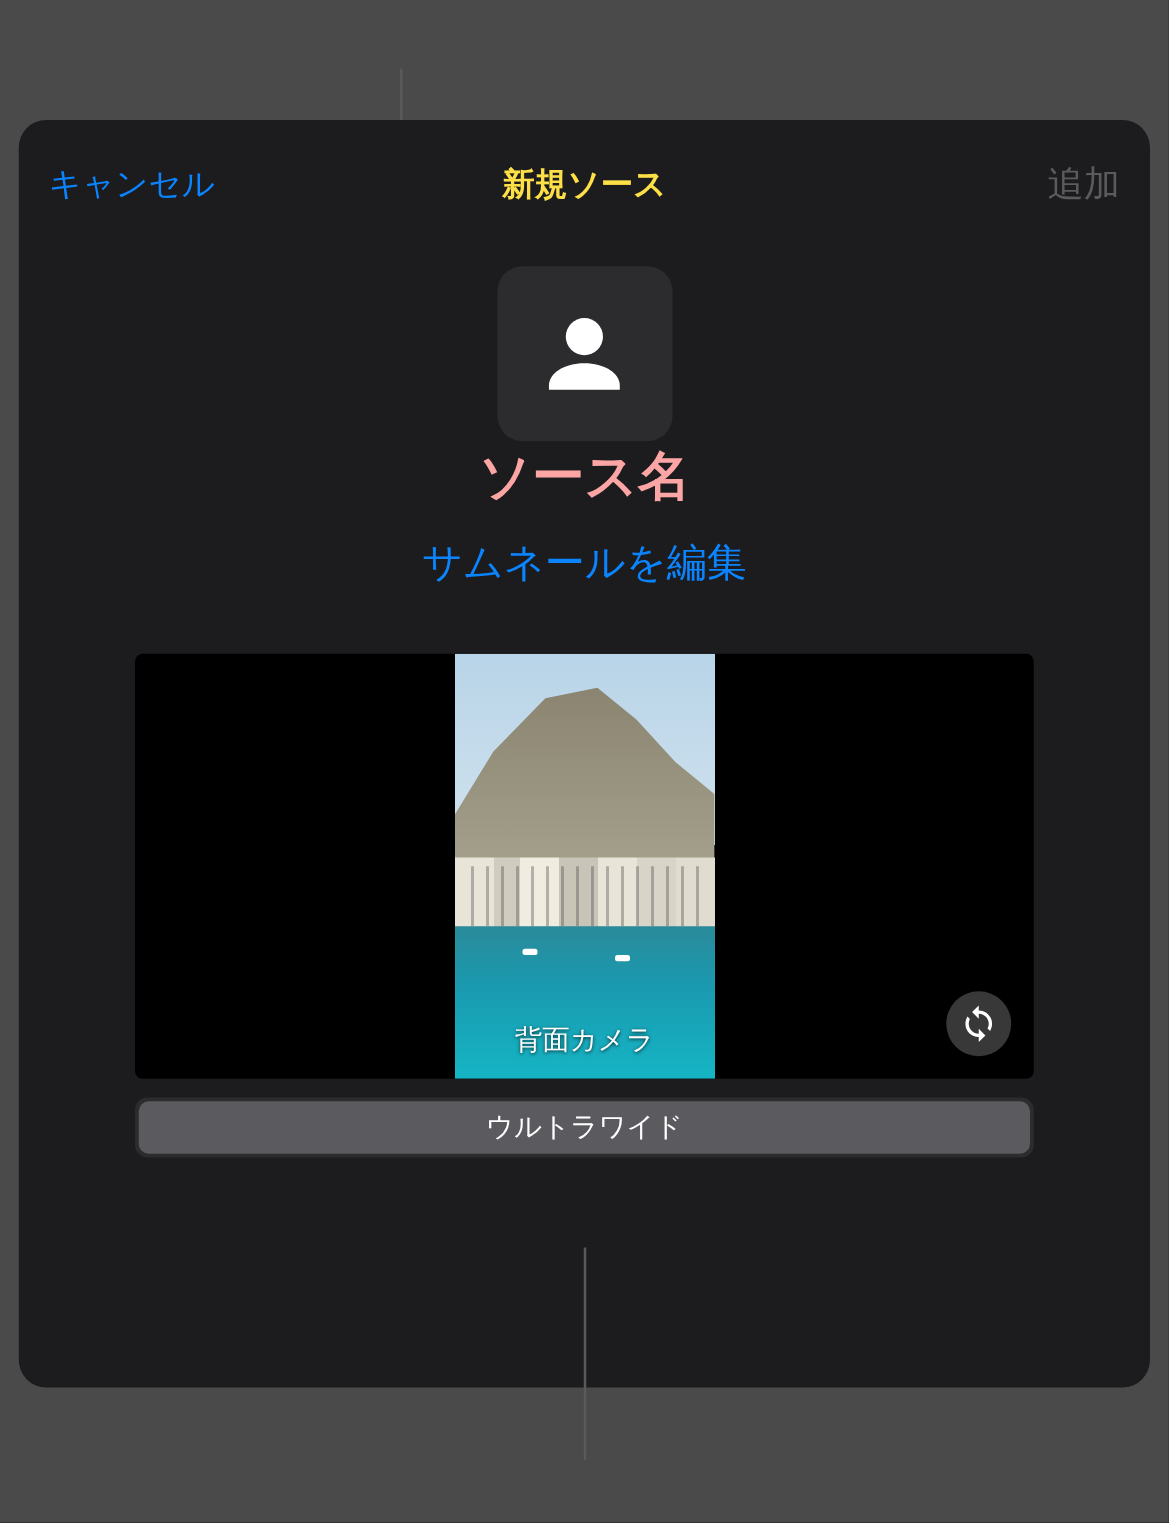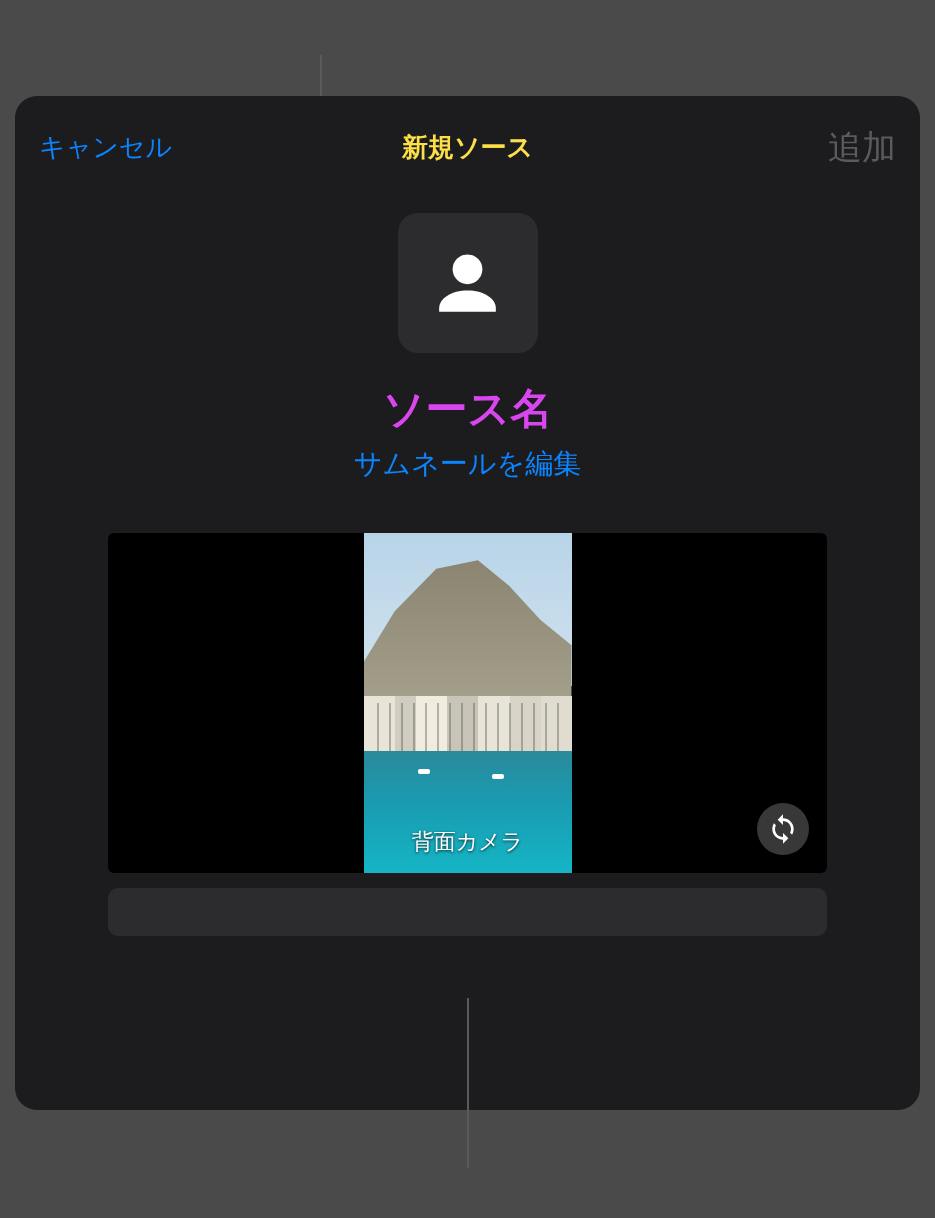--- a/index.html
+++ b/index.html
@@ -76,21 +76,21 @@
     .title {
       color: #fde047;
       font-size: 26px;
       font-weight: 600;
       position: absolute;
       left: 50%;
       transform: translateX(-50%);
     }
     .add-btn {
       color: #5a5a5f;
-      font-size: 34px;
+      font-size: 29px;
       background: none;
       border: none;
     }
     .avatar-section {
       display: flex;
       flex-direction: column;
       align-items: center;
       margin-top: 42px;
     }
     .avatar {
@@ -101,31 +101,30 @@
       display: flex;
       align-items: center;
       justify-content: center;
     }
     .avatar svg {
       width: 85px;
       height: 85px;
       fill: #ffffff;
     }
     .source-name {
-      color: #d946ef;
+      color: #fca5a5;
       font-size: 42px;
       font-weight: 600;
-      margin-top: 28px;
     }
     .edit-thumbnail {
       color: #0a84ff;
-      font-size: 28px;
+      font-size: 32px;
       background: none;
       border: none;
-      margin-top: 8px;
+      margin-top: 20px;
       cursor: pointer;
     }
     .preview-container {
       margin: 50px 93px 0;
       width: 719px;
       height: 340px;
       background: #000000;
       border-radius: 6px;
       position: relative;
       display: flex;
@@ -293,16 +292,17 @@
     </div>
     <div class="camera-label">背面カメラ</div>
     <button class="flip-btn">
       <svg viewBox="0 0 24 24">
         <path d="M12 4V1L8 5l4 4V6c3.3 0 6 2.7 6 6 0 1-.3 2-.7 2.8l1.5 1.5C19.5 15 20 13.6 20 12c0-4.4-3.6-8-8-8zm0 14c-3.3 0-6-2.7-6-6 0-1 .3-2 .7-2.8L5.2 7.7C4.5 9 4 10.4 4 12c0 4.4 3.6 8 8 8v3l4-4-4-4v3z"></path>
       </svg>
     </button>
   </div>
 
   <div class="segmented">
+    <button class="segment selected">ウルトラワイド</button>
   </div>
 </div>
 
 <div class="callout-line-bottom"></div>
 
 </body></html>

